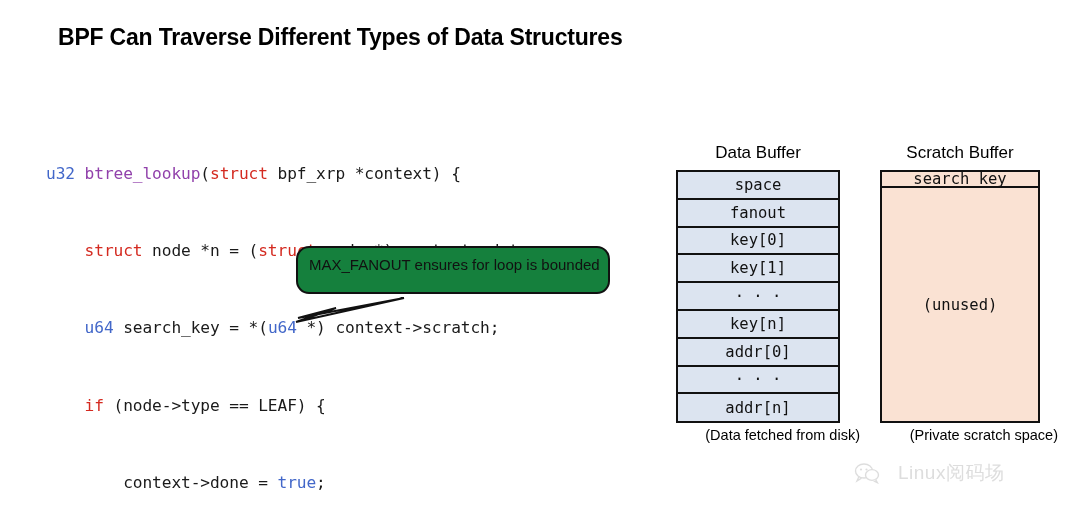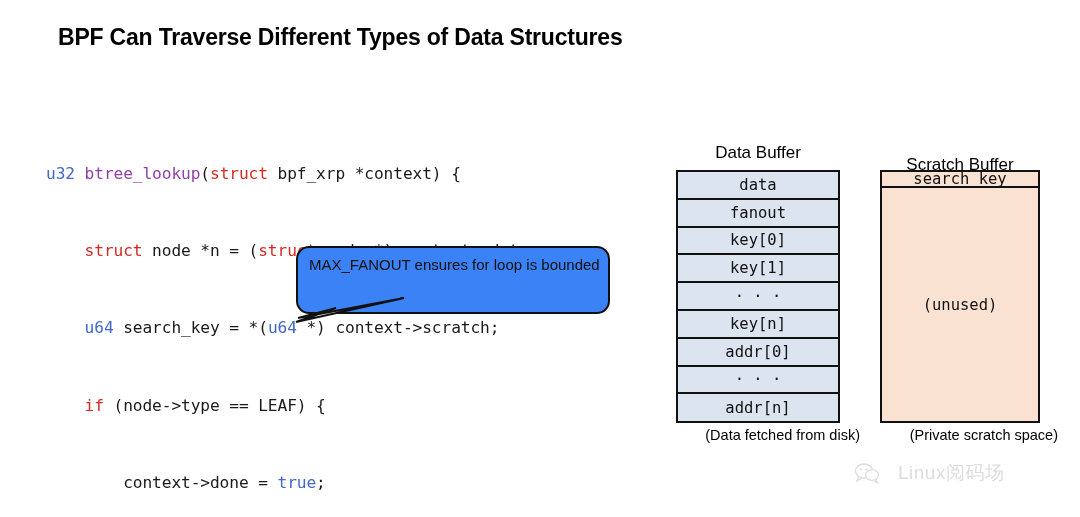--- a/index.html
+++ b/index.html
@@ -48,24 +48,24 @@
   .typ  { color: #4267c9; }      
   .fn   { color: #9141ab; }      
   .lit  { color: #4267c9; }
 
   
   #callout {
     position: absolute;
     left: 296px;
     top: 246px;
     width: 314px;
-    height: 68px;
+    height: 48px;
     border: 2.2px solid #111111;
     border-radius: 13px;
-    background: #3b82f6;
+    background: #15803d;
     box-sizing: border-box;
     z-index: 5;
   }
   #callout-text {
     position: absolute;
     left: 11px;
     top: 6px;
     width: 292px;
     font-family: "Liberation Sans", sans-serif;
     font-size: 15px;
@@ -120,21 +120,21 @@
   .buf-row:last-child { border-bottom: none; }
 
   #data-buffer  { left: 676px; top: 170px; width: 164px; height: 253px; background: #dce4f0; }
   #data-buffer .buf-row { height: 27.8px; }
 
   #scratch-buffer { left: 880px; top: 170px; width: 160px; height: 253px; background: #fae2d3; }
   #scratch-buffer .sk-row  { height: 16px; }
   #scratch-buffer .un-row  { flex: 1 1 auto; }
 
   #data-buffer-header    { left: 676px; top: 143px; width: 164px; }
-  #scratch-buffer-header { left: 880px; top: 143px; width: 160px; margin-top: 12px; }
+  #scratch-buffer-header { left: 880px; top: 143px; width: 160px; }
   #data-buffer-caption    { left: 656px; top: 427px; width: 204px; }
   #scratch-buffer-caption { left: 862px; top: 427px; width: 196px; }
 
   
   #watermark {
     position: absolute;
     left: 854px;
     top: 460px;
     display: flex;
     align-items: center;
@@ -176,21 +176,21 @@
 
   <div id="callout">
     <div id="callout-text">MAX_FANOUT ensures for loop is bounded</div>
   </div>
   <svg id="callout-tail" viewBox="0 0 130 30">
     <path d="M128 2 L22 22 L60 12 L20 26 Z" fill="#ffffff" stroke="#111111" stroke-width="2"></path>
   </svg>
 
   <div class="buf-header" id="data-buffer-header">Data Buffer</div>
   <div class="buf-table" id="data-buffer">
-    <div class="buf-row">data</div>
+    <div class="buf-row">space</div>
     <div class="buf-row">fanout</div>
     <div class="buf-row">key[0]</div>
     <div class="buf-row">key[1]</div>
     <div class="buf-row">· · ·</div>
     <div class="buf-row">key[n]</div>
     <div class="buf-row">addr[0]</div>
     <div class="buf-row">· · ·</div>
     <div class="buf-row">addr[n]</div>
   </div>
   <div class="buf-caption" id="data-buffer-caption">(Data fetched from disk)</div>

